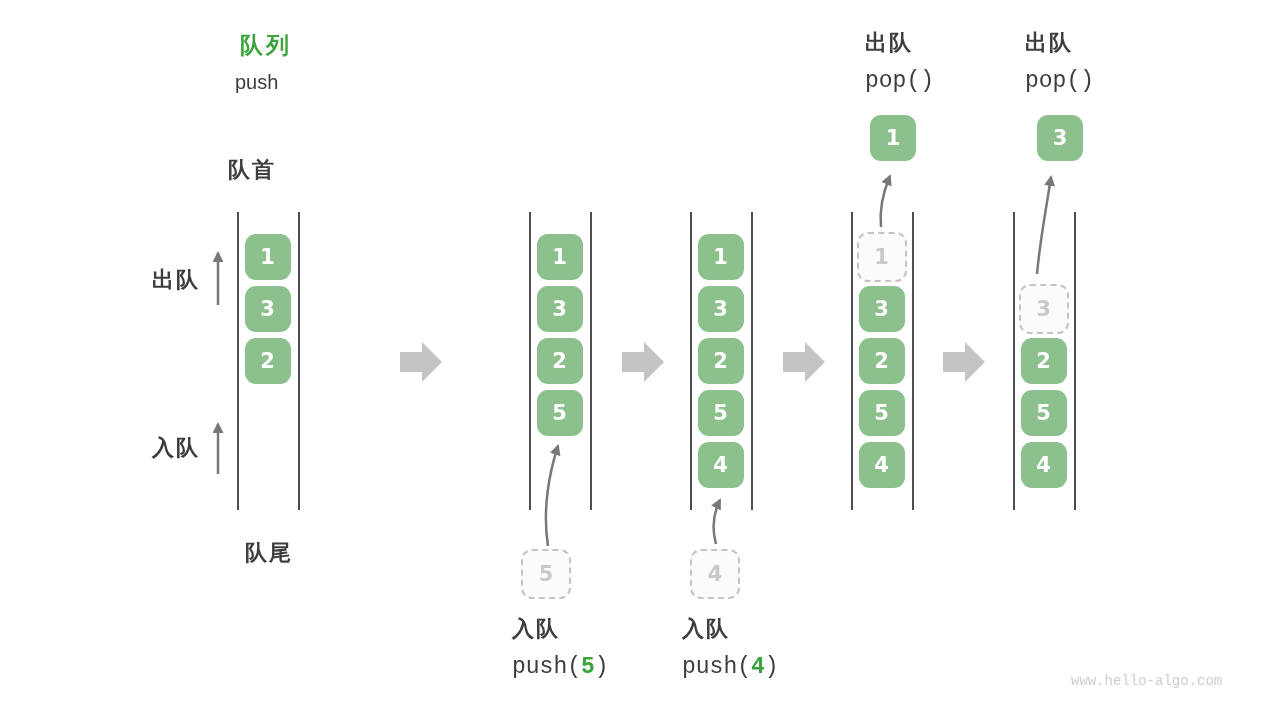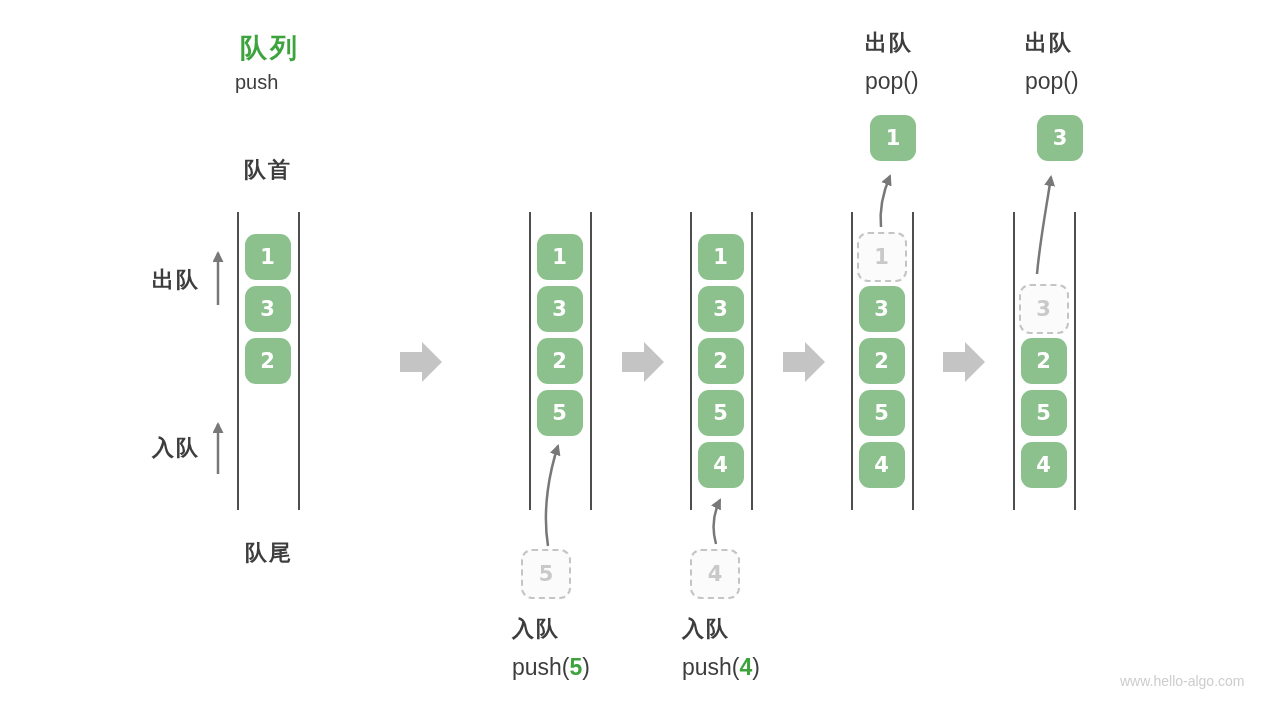--- a/index.html
+++ b/index.html
@@ -2,22 +2,22 @@
 <html style="--green-box: #8cc08c; --title-green: #3da43d; --code-green: #3da43d; --text-dark: #3d3d3d; --line: #4e4e4e; --thin-arrow: #787878; --block-arrow: #c4c4c4; --dashed-border: #c4c4c4; --dashed-text: #c9c9c9; --dashed-bg: #fbfbfb; --watermark: #cdcdcd;"><head>
 <meta charset="utf-8">
 <style>
   html,body{margin:0;padding:0;background:#ffffff;}
   .canvas{
     position:relative;width:1280px;height:720px;background:#ffffff;
     overflow:hidden;font-family:"Liberation Sans",sans-serif;
   }
   .abs{position:absolute;}
   .zh{font-size:22px;font-weight:bold;color:var(--text-dark);letter-spacing:2px;white-space:nowrap;}
-  .code{font-family:Liberation Sans, sans-serif;font-size:23px;color:var(--text-dark);white-space:nowrap;}
-  .title-zh{font-size:27px;font-weight:bold;color:var(--title-green);letter-spacing:3px;}
+  .code{font-family:Liberation Mono, monospace;font-size:23px;color:var(--text-dark);white-space:nowrap;}
+  .title-zh{font-size:23px;font-weight:bold;color:var(--title-green);letter-spacing:3px;}
   .title-en{font-size:20px;color:var(--text-dark);}
   .op-group .op-label{line-height:26px;margin-bottom:12px;}
   .arg-green{color:var(--code-green);font-weight:bold;}
   .vline{position:absolute;width:1.5px;background:var(--line);}
   .cell{
     position:absolute;width:46px;height:46px;border-radius:11px;
     display:flex;align-items:center;justify-content:center;
     font-family:"DejaVu Sans",sans-serif;font-weight:bold;font-size:21px;
   }
   .cell.filled{background:var(--green-box);color:#ffffff;}
@@ -32,21 +32,21 @@
   .watermark{font-size:14px;color:var(--watermark);letter-spacing:0;}
 </style>
 </head>
 <body>
 
 <div class="canvas">
 
   <div class="abs title-zh" style="left:240px;top:30px">队列</div>
   <div class="abs title-en" style="left:235px;top:71px">push</div>
 
-  <div class="abs zh" style="left:244px;top:155px">队首</div>
+  <div class="abs zh" style="left:228px;top:155px">队首</div>
   <div class="abs zh" style="left:245px;top:538px">队尾</div>
   <div class="abs zh" style="left:152px;top:265px">出队</div>
   <div class="abs zh" style="left:152px;top:433px">入队</div>
 
   <div class="abs op-group" style="left:865px;top:30px">
     <div class="zh op-label">出队</div>
     <div class="code">pop()</div>
   </div>
   <div class="abs op-group" style="left:1025px;top:30px">
     <div class="zh op-label">出队</div>
@@ -111,14 +111,14 @@
       <path d="M548,546 C542,508 550,470 558,446" class="thin-arrow" marker-end="url(#ah)"></path>
       <path d="M716,544 C711,526 714,512 720,500" class="thin-arrow" marker-end="url(#ah)"></path>
       <path d="M881,227 C879,206 884,190 890,176" class="thin-arrow" marker-end="url(#ah)"></path>
       <path d="M1037,274 C1040,240 1046,210 1051,177" class="thin-arrow" marker-end="url(#ah)"></path>
       <polygon points="400,352 422,352 422,342 442,362 422,382 422,372 400,372" class="block-arrow"></polygon>
       <polygon points="622,352 644,352 644,342 664,362 644,382 644,372 622,372" class="block-arrow"></polygon>
       <polygon points="783,352 805,352 805,342 825,362 805,382 805,372 783,372" class="block-arrow"></polygon>
       <polygon points="943,352 965,352 965,342 985,362 965,382 965,372 943,372" class="block-arrow"></polygon>
     </svg>
 
-  <div class="abs code watermark" style="left:1120px;top:673px">www.hello-algo.com</div>
+  <div class="abs code watermark" style="left:1071px;top:673px">www.hello-algo.com</div>
 </div>
 
 </body></html>

